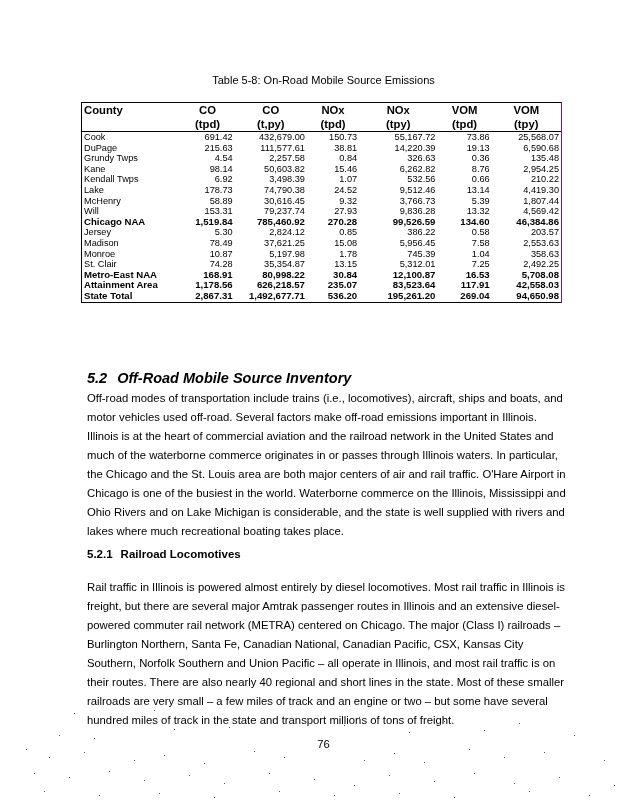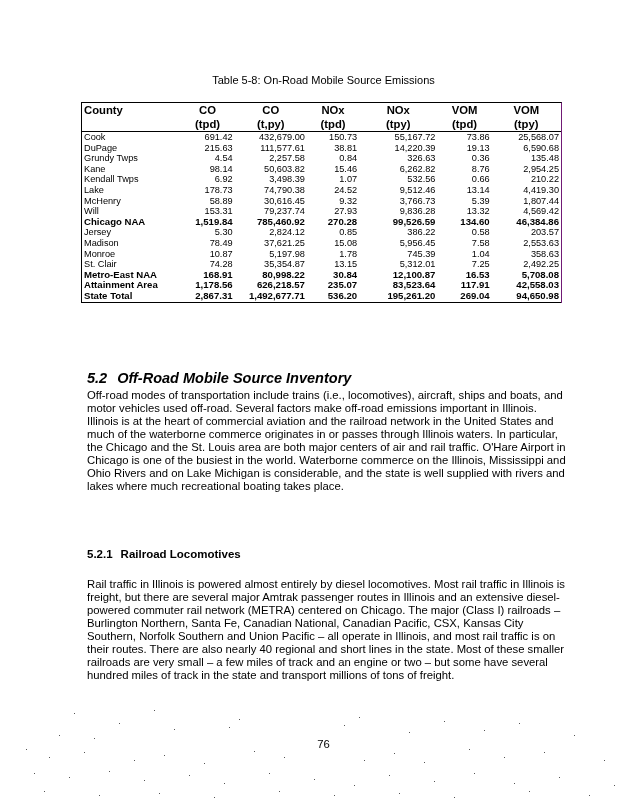--- a/index.html
+++ b/index.html
@@ -17,21 +17,21 @@
   tr.last td { border-bottom: 1px solid #000; }
   .col-county { width: 98px; }
   .col-a { width: 54px; }
   .col-b { width: 72px; }
   .col-c { width: 52px; }
   .col-d { width: 78px; }
   .col-e { width: 54px; }
   .col-f { width: 69px; }
   .heading-52 { position: absolute; top: 354px; left: 73px; font-size: 14.5px; font-weight: bold; font-style: italic; margin-top: 16px; }
   .heading-52 .num { margin-right: 10px; }
-  .para { position: absolute; left: 73px; width: 480px; font-size: 11.3px; line-height: 13px; }
+  .para { position: absolute; left: 73px; width: 480px; font-size: 11.3px; line-height: 19px; }
   .para1 { top: 389px; }
   .heading-521 { position: absolute; top: 548px; left: 73px; font-size: 11.5px; font-weight: bold; }
   .heading-521 .num { margin-right: 8px; }
   .para2 { top: 578px; }
   .page-number { position: absolute; top: 738px; left: 0; width: 619px; text-align: center; font-size: 11.3px; }
   .noise { position: absolute; left: 0; top: 705px; width: 619px; height: 95px; }
 </style>
 </head>
 <body>
 

